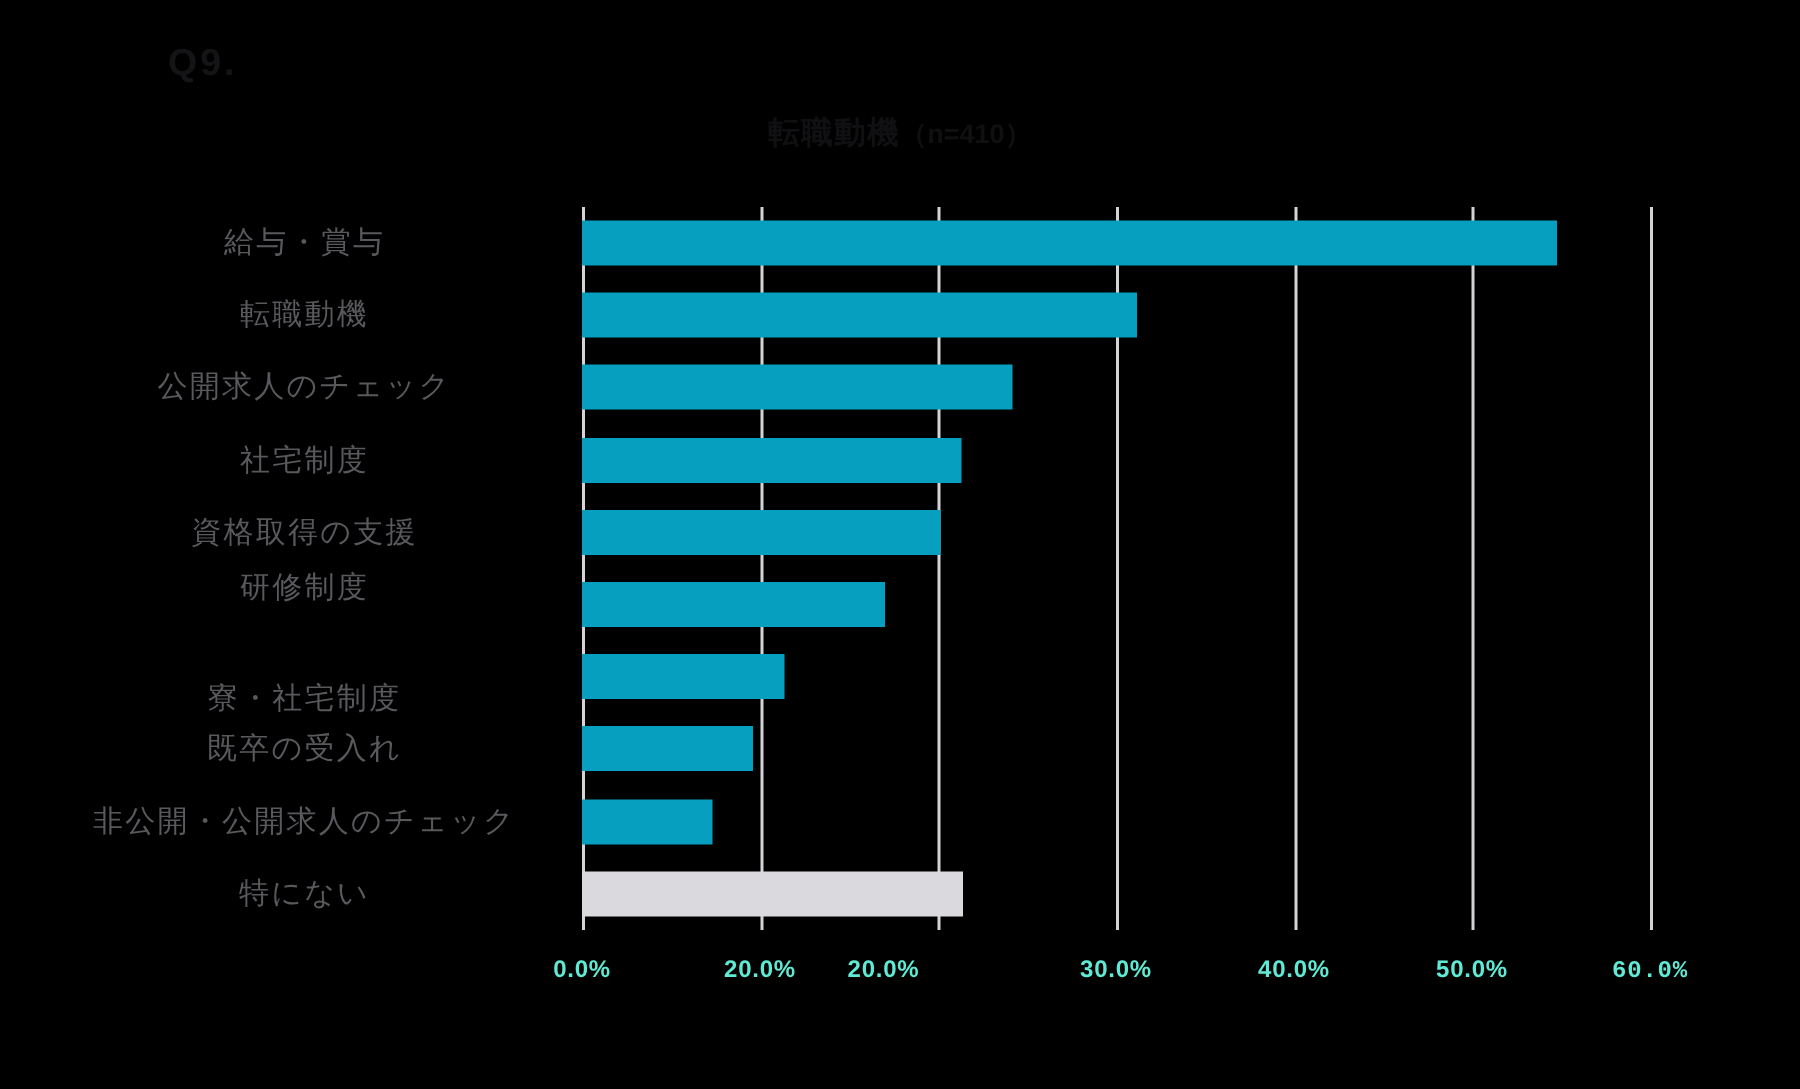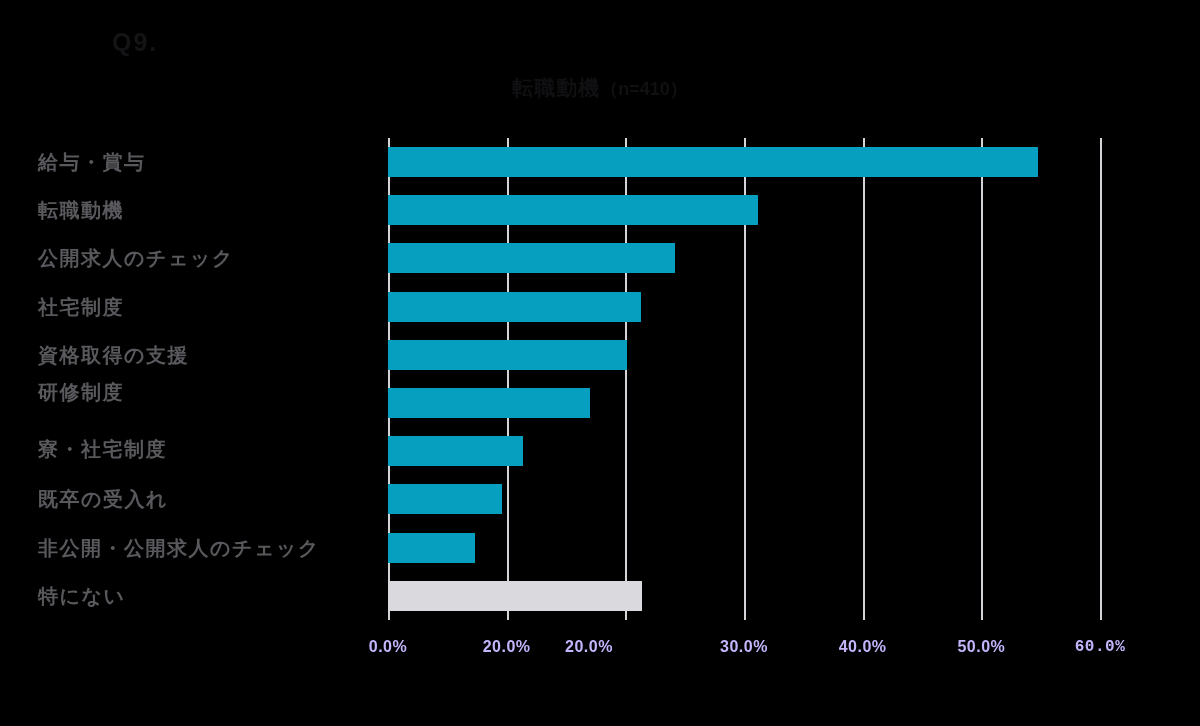--- a/index.html
+++ b/index.html
@@ -89,40 +89,40 @@
     height: 30px;
     background: #079fc0;
   }
   .bar.alt {
     background: #d9d9de;
   }
   .cat-wrap {
     position: absolute;
     left: 38px;
     width: 330px;
-    text-align: left;
+    text-align: center;
     font-size: 20px;
-    font-weight: bold;
+    font-weight: normal;
     color: #58585d;
     white-space: nowrap;
     letter-spacing: 1.5px;
     line-height: 48.2px;
     height: 48.2px;
   }
 
   
   .xtick {
     position: absolute;
     top: 638px;
     width: 110px;
     margin-left: -55px;
     text-align: center;
     font-size: 16px;
     font-weight: bold;
-    color: #c4b5fd;
+    color: #5eead4;
     letter-spacing: 0.5px;
   }
 </style>
 </head>
 <body>
 
 <div id="stage">
 
   <div class="qnum">Q9.</div>
 
@@ -174,21 +174,21 @@
       </div>
   </div>
 
   <div id="catlabels">
       <div class="cat-wrap" style="top: 138px; line-height: 48.2px; height: 48.2px;">給与・賞与</div>
       <div class="cat-wrap" style="top: 186.2px; line-height: 48.2px; height: 48.2px;">転職動機</div>
       <div class="cat-wrap" style="top: 234.4px; line-height: 48.2px; height: 48.2px;">公開求人のチェック</div>
       <div class="cat-wrap" style="top: 282.6px; line-height: 48.2px; height: 48.2px;">社宅制度</div>
       <div class="cat-wrap" style="top: 330.8px; line-height: 48.2px; height: 48.2px;">資格取得の支援</div>
       <div class="cat-wrap" style="top: 368px; line-height: 48.2px; height: 48.2px;">研修制度</div>
-      <div class="cat-wrap" style="top: 425px; line-height: 48.2px; height: 48.2px;">寮・社宅制度</div>
+      <div class="cat-wrap" style="top: 442px; line-height: 48.2px; height: 48.2px;">寮・社宅制度</div>
       <div class="cat-wrap" style="top: 475.4px; line-height: 48.2px; height: 48.2px;">既卒の受入れ</div>
       <div class="cat-wrap" style="top: 523.6px; line-height: 48.2px; height: 48.2px;">非公開・公開求人のチェック</div>
       <div class="cat-wrap" style="top: 571.8px; line-height: 48.2px; height: 48.2px;">特にない</div>
     </div>
   <div id="xticks">
       <div class="xtick" style="left: 388px;">0.0%</div>
       <div class="xtick" style="left: 506.667px;">20.0%</div>
       <div class="xtick" style="left: 589px;">20.0%</div>
       <div class="xtick" style="left: 744px;">30.0%</div>
       <div class="xtick" style="left: 862.667px;">40.0%</div>

